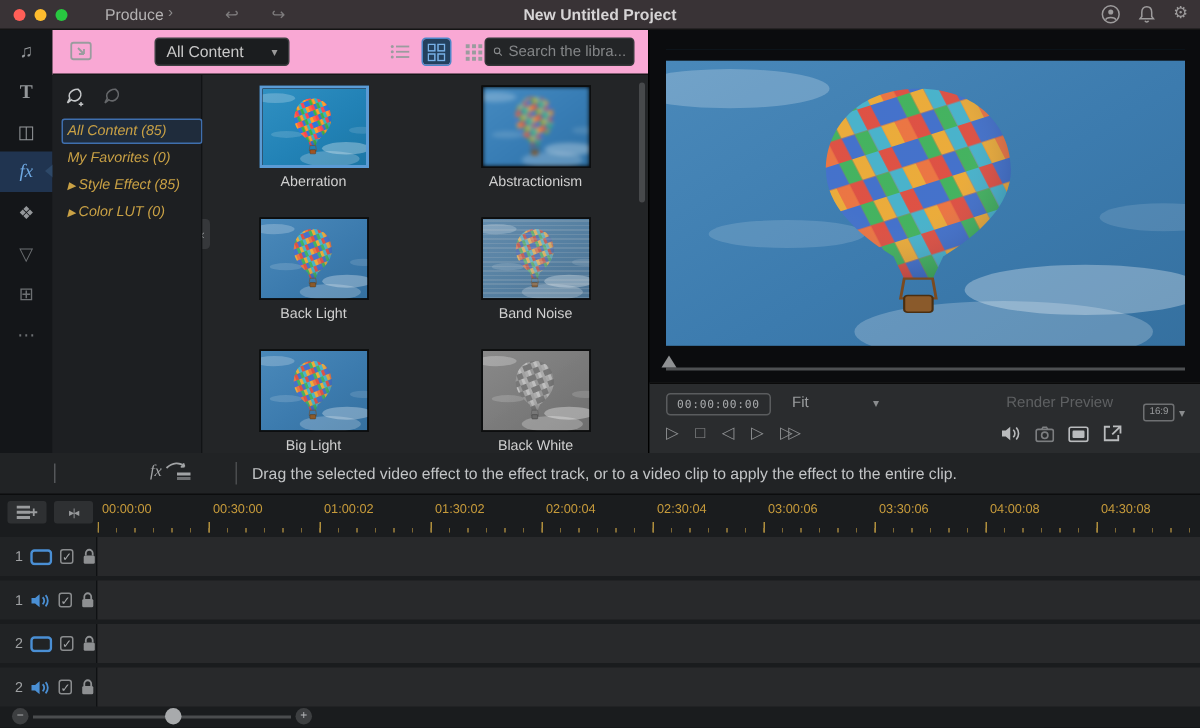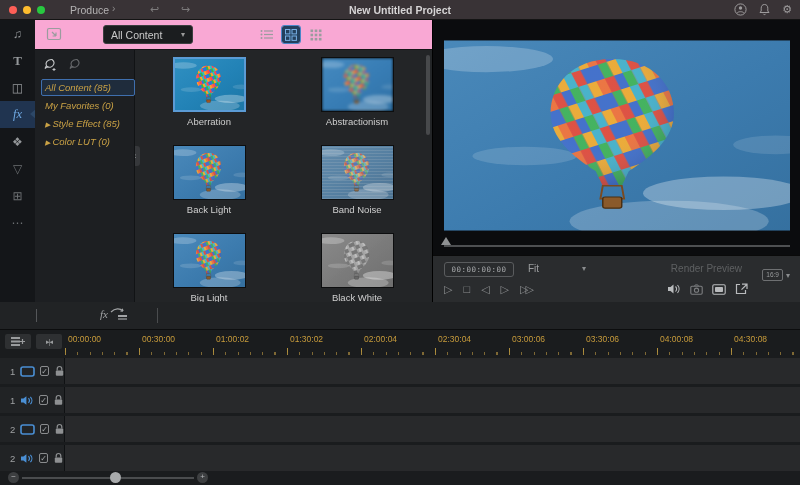--- a/index.html
+++ b/index.html
@@ -236,20 +236,27 @@
                 <rect x="4.7" y="0.5" width="2.6" height="2.6" fill="#9a9c9e"></rect>
                 <rect x="8.9" y="0.5" width="2.6" height="2.6" fill="#9a9c9e"></rect>
               <rect x="0.5" y="4.7" width="2.6" height="2.6" fill="#9a9c9e"></rect>
                 <rect x="4.7" y="4.7" width="2.6" height="2.6" fill="#9a9c9e"></rect>
                 <rect x="8.9" y="4.7" width="2.6" height="2.6" fill="#9a9c9e"></rect>
               <rect x="0.5" y="8.9" width="2.6" height="2.6" fill="#9a9c9e"></rect>
                 <rect x="4.7" y="8.9" width="2.6" height="2.6" fill="#9a9c9e"></rect>
                 <rect x="8.9" y="8.9" width="2.6" height="2.6" fill="#9a9c9e"></rect>
             </svg>
           </div>
+        </div>
+        <div class="search-box">
+          <svg width="9" height="9" viewBox="0 0 9 9">
+            <circle cx="3.6" cy="3.6" r="2.8" fill="none" stroke="#8a8c8e" stroke-width="1.1"></circle>
+            <line x1="5.8" y1="5.8" x2="8.3" y2="8.3" stroke="#8a8c8e" stroke-width="1.1"></line>
+          </svg>
+          <input type="text" placeholder="Search the libra..." style="">
         </div>
       </div>
 
       <div class="media-body">
         <div class="cats">
           <div class="cat-pens">
             <svg width="13" height="13" viewBox="0 0 13 13">
               <path d="M9,1.5 C11,3 11.5,5.5 10,7.5 C8.5,9.5 6,9.8 4.5,8.5 L2,10.5 L3.5,7.5 C2.6,5.6 3.5,3.4 5.5,2.3 C6.7,1.7 8,1.4 9,1.5 Z" fill="none" stroke="#c3c5c7" stroke-width="1.1"></path>
               <path d="M11,10 L11,13 M9.5,11.5 L12.5,11.5" stroke="#c3c5c7" stroke-width="1"></path>
             </svg>
@@ -646,20 +653,21 @@
     <div class="fxdrag">
       <span class="fx">fx</span>
       <svg width="18" height="14" viewBox="0 0 18 14">
         <path d="M1,5 C5,1 10,1 13,4" fill="none" stroke="#a2a4a6" stroke-width="1.2"></path>
         <path d="M13,4 L10.5,4.2 M13,4 L12.2,1.8" stroke="#a2a4a6" stroke-width="1.2" fill="none"></path>
         <rect x="8" y="8" width="9" height="2" fill="#a2a4a6"></rect>
         <rect x="8" y="11" width="9" height="2" fill="#6e7072"></rect>
       </svg>
     </div>
     <div class="hint-div"></div>
+    <div class="hint-text">Drag the selected video effect to the effect track, or to a video clip to apply the effect to the entire clip.</div>
   </div>
 
   <div class="timeline">
     <div class="tl-btns">
       <div class="tl-btn">
         <svg width="14" height="9" viewBox="0 0 14 9">
           <rect x="0" y="0" width="9" height="2" fill="#9a9c9e"></rect>
           <rect x="0" y="3.5" width="9" height="2" fill="#9a9c9e"></rect>
           <rect x="0" y="7" width="9" height="2" fill="#9a9c9e"></rect>
           <path d="M11.5,2 L11.5,7 M9,4.5 L14,4.5" stroke="#9a9c9e" stroke-width="1.2"></path>

